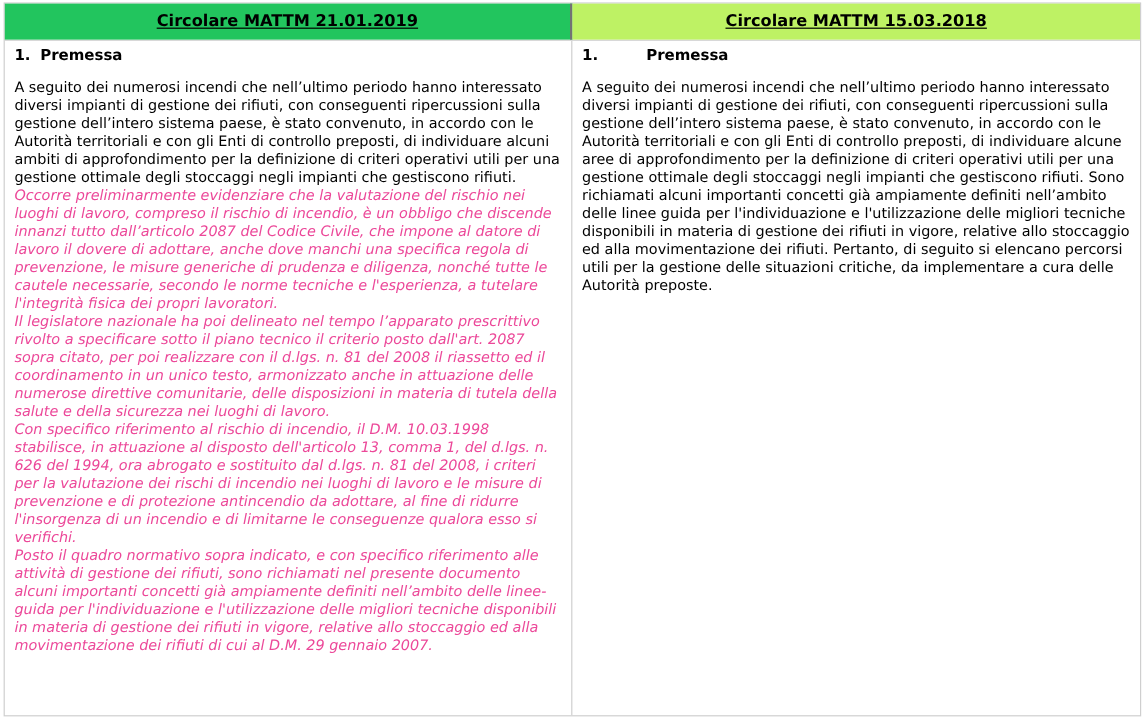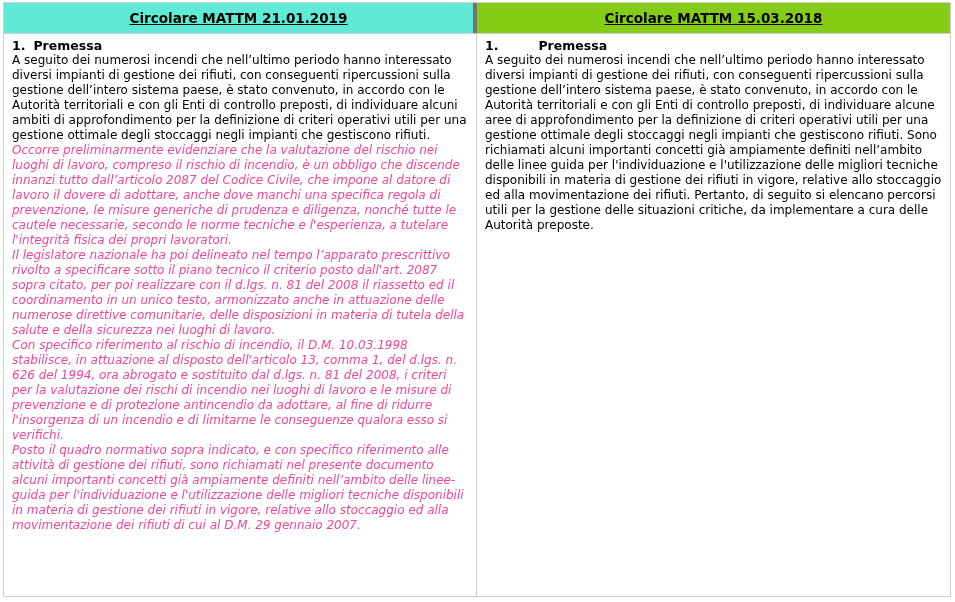--- a/index.html
+++ b/index.html
@@ -26,40 +26,40 @@
   .header-cell {
     flex: 1 1 50%;
     display: flex;
     align-items: center;
     justify-content: center;
     font-size: 13.5px;
     font-weight: bold;
     color: #000000;
     text-decoration: underline;
   }
-  .header-cell.left  { border-right: 4px solid #737373; background: #5eead4; }
-  .header-cell.right { background: #84cc16; }
+  .header-cell.left  { border-right: 2px solid #737373; background: #22c55e; }
+  .header-cell.right { background: #bef264; }
   .body-row {
     display: flex;
     flex: 1 1 auto;
     overflow: hidden;
   }
   .body-cell {
     flex: 1 1 50%;
     padding: 4px 8px 2px 8px;
     overflow: hidden;
     font-size: 12px;
     line-height: 15px;
     color: #000000;
   }
   .body-cell.left { border-right: 1px solid #cfcfcf; }
   .section-heading {
     font-weight: bold;
     font-size: 12.5px;
-    margin: 0 0 0 0;
+    margin: 0 0 13px 0;
     white-space: pre;
   }
   .section-heading .num { display: inline-block; }
   .left .section-heading .title { margin-left: 8px; }
   .right .section-heading .title { margin-left: 40px; }
   p.para {
     margin: 0;
     white-space: pre-wrap;
   }
   p.para.accent {

